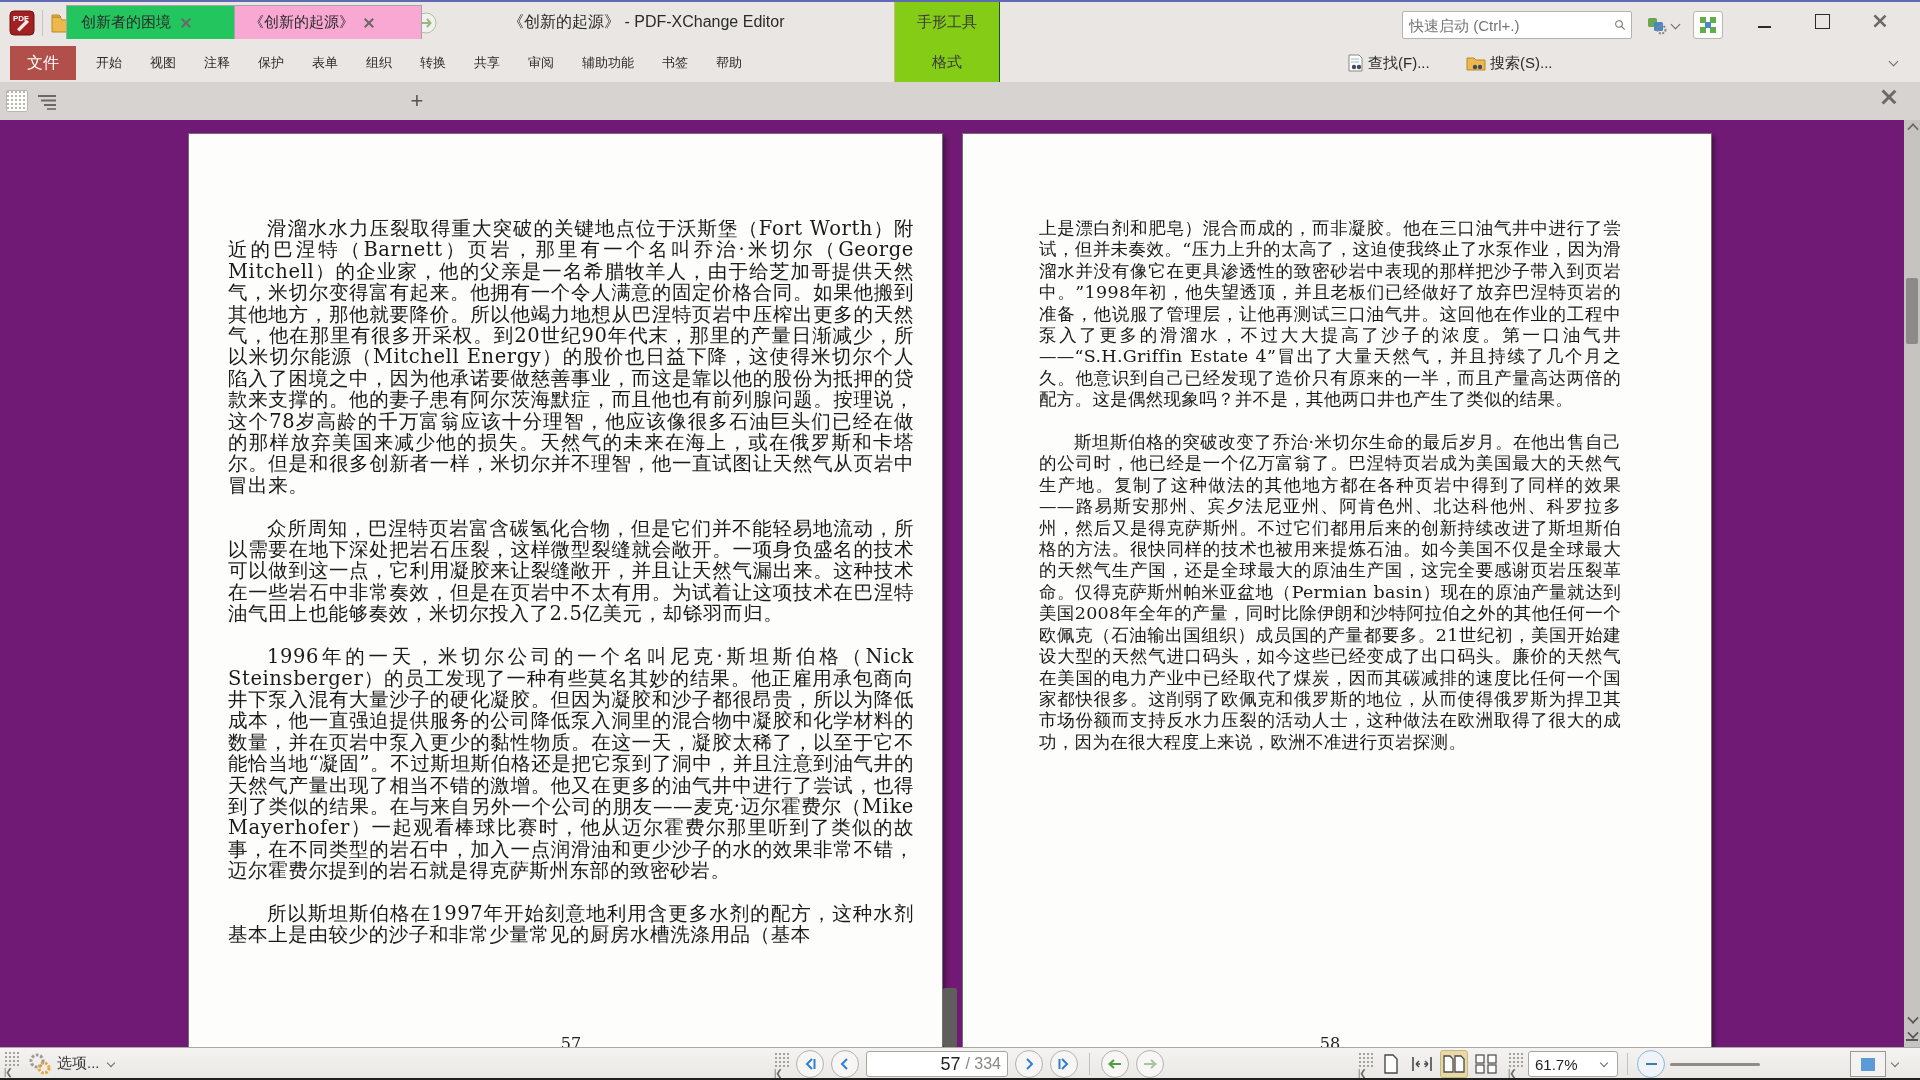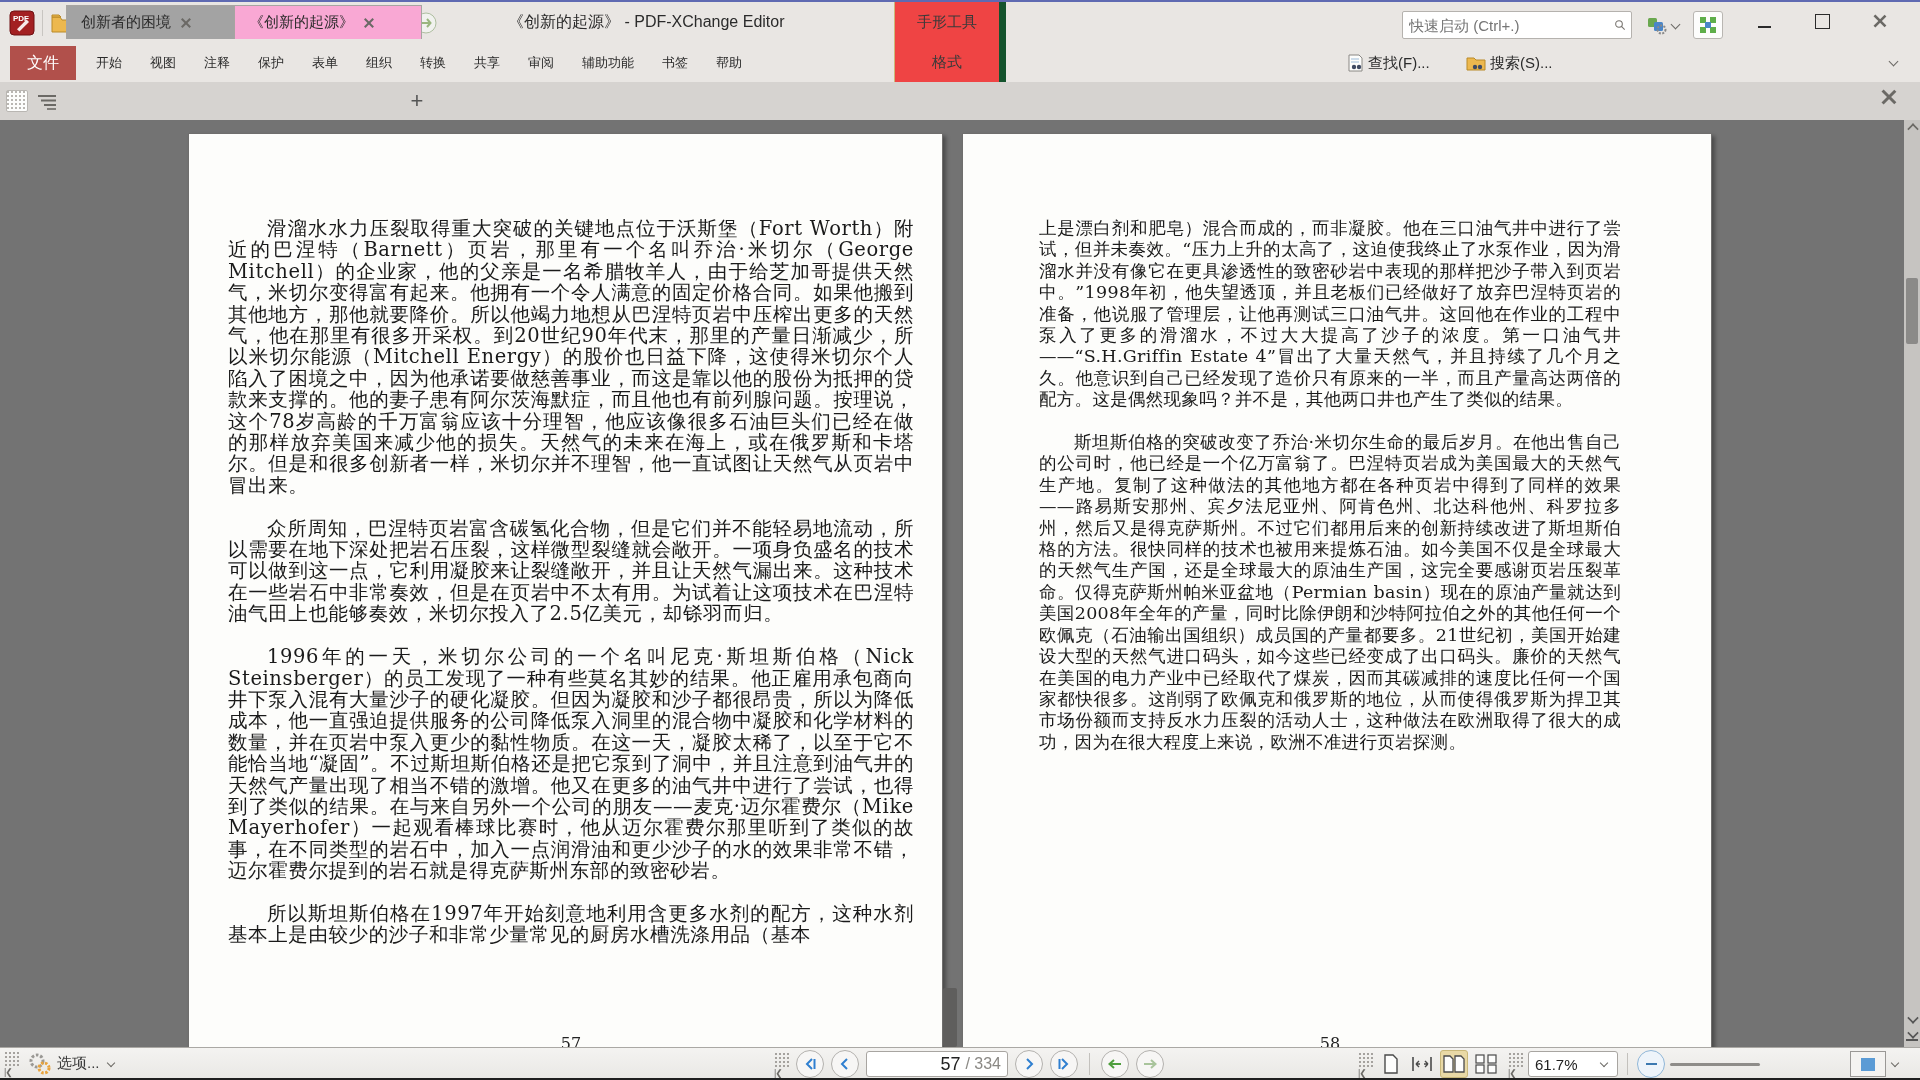--- a/index.html
+++ b/index.html
@@ -6,22 +6,22 @@
   body{width:1920px;height:1080px;overflow:hidden;background:#8e8d8c;
        font-family:"Liberation Sans",sans-serif;-webkit-font-smoothing:antialiased;}
   .abs{position:absolute;}
   .root{position:relative;width:1920px;height:1080px;}
 
   
   .top-accent{left:0;top:0;width:1920px;height:2px;background:#5f6ab2;}
   .titlebar{left:0;top:2px;width:1920px;height:42px;background:#e9e6e3;}
   .menubar{left:0;top:44px;width:1920px;height:38px;background:#e9e6e3;}
   .win-title{font-size:16px;color:#2b2b2b;white-space:nowrap;}
-  .tool-tab{left:894px;top:2px;width:104px;height:80px;background:#ef4444;
-            border-left:1px solid #cdb878;border-right:7px solid #14532d;
+  .tool-tab{left:894px;top:2px;width:104px;height:80px;background:#84cc16;
+            border-left:1px solid #cdb878;border-right:1px solid #14532d;
             display:flex;flex-direction:column;align-items:center;justify-content:space-around;
             font-size:15px;color:#3a3a3a;}
   .qat{display:flex;align-items:center;height:34px;}
   .qbtn{display:flex;align-items:center;justify-content:center;width:28px;height:28px;border-radius:3px;}
   .sep-v{width:1px;height:26px;background:#c8c5c1;margin:0 6px;}
   .chev{display:inline-block;width:6px;height:6px;border-right:1.6px solid #6b6965;
         border-bottom:1.6px solid #6b6965;transform:rotate(45deg);margin:0 4px 2px 2px;}
   .chev.small{width:5px;height:5px;}
   .searchbox{left:1402px;top:11px;width:228px;height:26px;background:#fff;
              border:1px solid #b5b2ae;border-radius:2px;display:flex;align-items:center;}
@@ -31,28 +31,28 @@
   .menu-items{left:96px;top:44px;height:38px;display:flex;align-items:center;gap:28px;font-size:13px;color:#2b2b2b;}
   .menu-item{cursor:default;white-space:nowrap;}
   .file-btn{left:10px;top:46px;width:66px;height:34px;background:#b1504b;color:#fff;
             font-size:16px;display:flex;align-items:center;justify-content:center;}
   .findrow{top:44px;height:38px;display:flex;align-items:center;font-size:15px;color:#2b2b2b;gap:4px;}
 
   
   .tabbar{left:0;top:82px;width:1920px;height:38px;background:#d6d3d0;border-bottom:1px solid #a7a4a1;}
   .doctab{position:absolute;top:5px;height:33px;display:flex;align-items:center;gap:10px;
           padding:0 10px 0 14px;font-size:15px;color:#2b2b2b;border:1px solid #a7a4a1;border-bottom:none;}
-  .doctab.inactive{background:#a3a3a3;}
+  .doctab.inactive{background:#22c55e;}
   .doctab.active{background:#f9a8d4;}
   .xmark{position:relative;width:10px;height:10px;}
   .xmark::before,.xmark::after{content:"";position:absolute;left:4px;top:-1px;width:1.8px;height:12px;background:#6b6965;}
   .xmark::before{transform:rotate(45deg);} .xmark::after{transform:rotate(-45deg);}
 
   
-  .docarea{left:0;top:120px;width:1920px;height:927px;background:#737373;overflow:hidden;}
+  .docarea{left:0;top:120px;width:1920px;height:927px;background:#701a75;overflow:hidden;}
   .page{position:absolute;top:13px;height:940px;background:#fdfdfb;border:1px solid #6f6e6d;
         box-shadow:3px 3px 4px rgba(0,0,0,.35);}
   .pagetext{position:absolute;font-family:"DejaVu Serif","Liberation Serif",serif;color:#1a1a1a;
             text-align:justify;}
   .p{margin:0 0 21.4px 0;text-indent:2em;}
   .p.cont{text-indent:0;}
   .pagenum{position:absolute;text-align:center;font-family:"DejaVu Serif",serif;font-size:16px;color:#222;}
 
   
   .statusbar{left:0;top:1047px;width:1920px;height:31px;background:linear-gradient(#f4f3f1,#e9e8e5);

